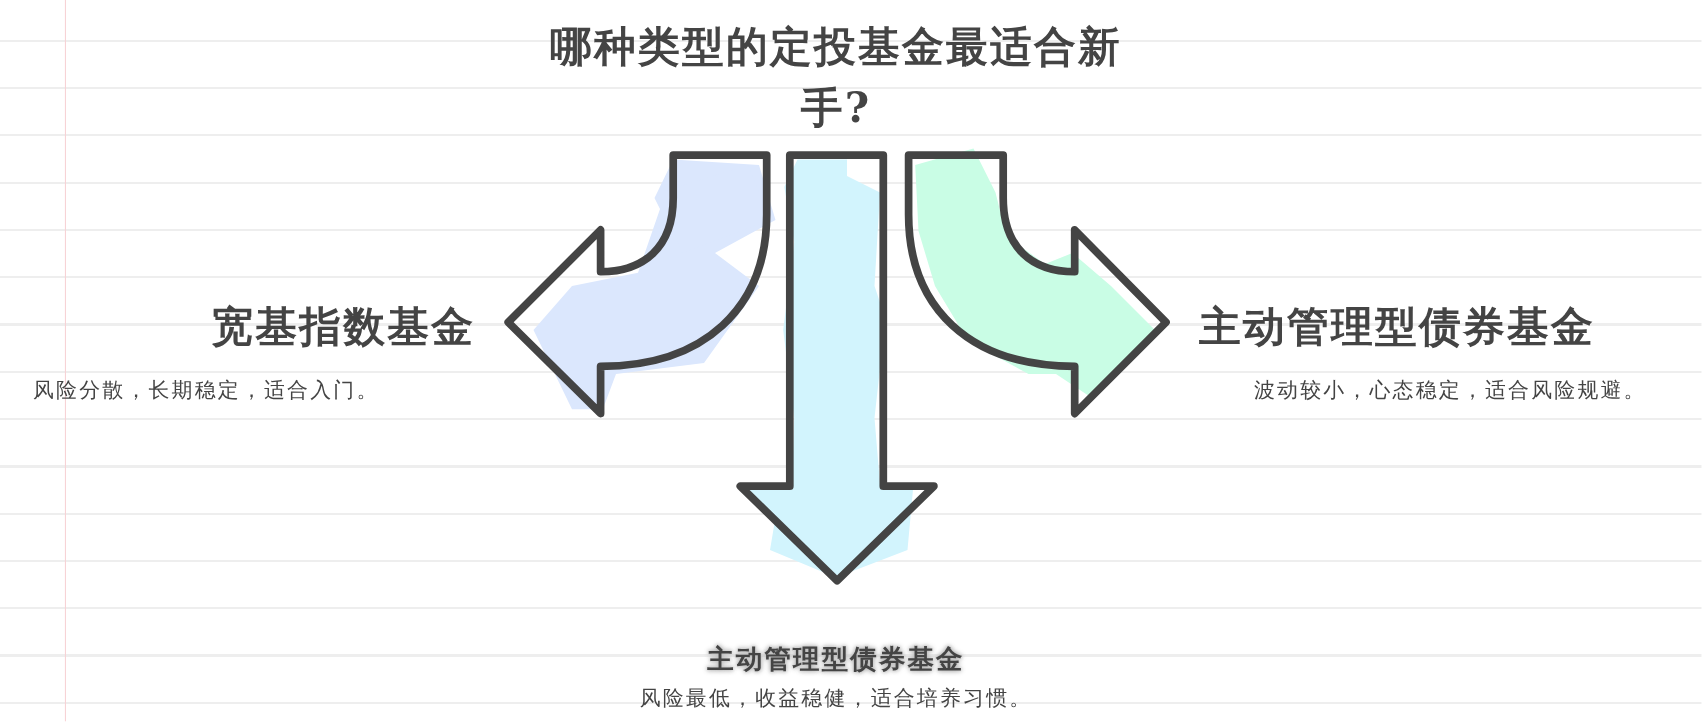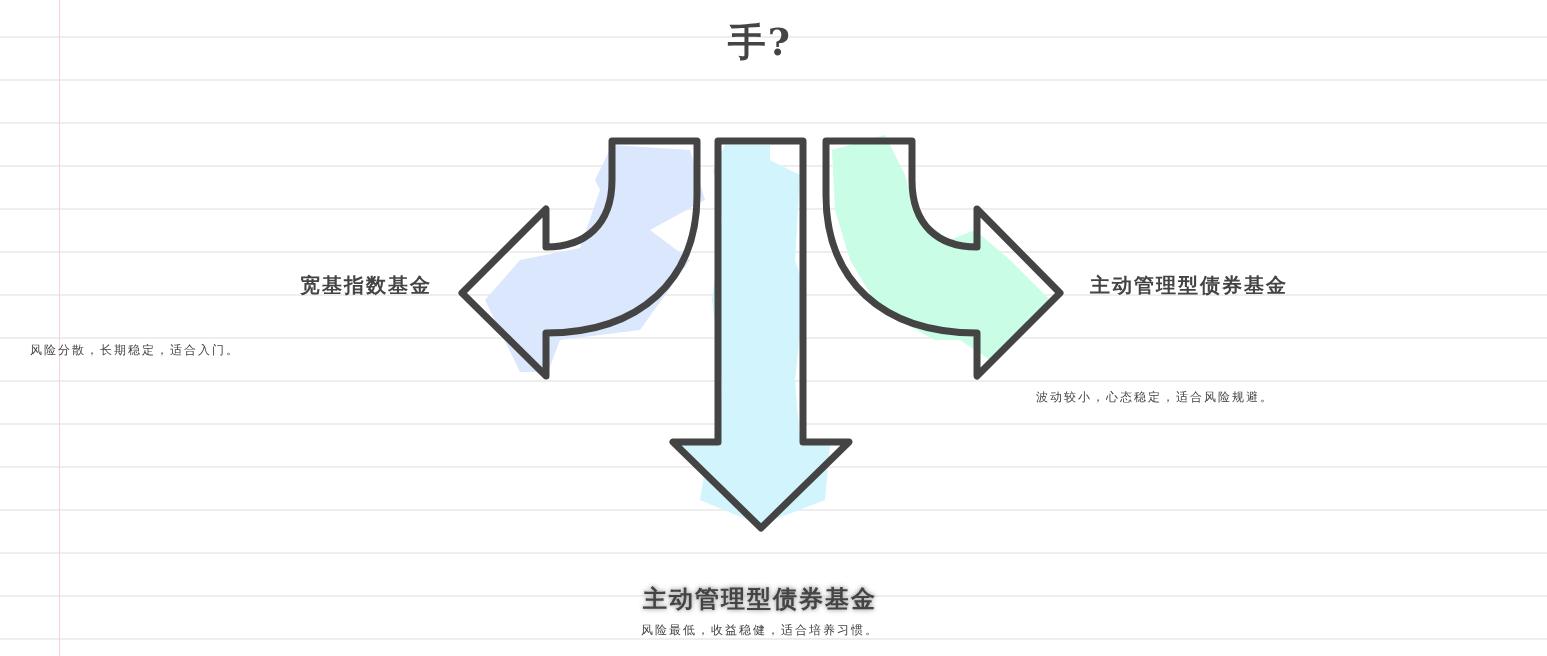--- a/index.html
+++ b/index.html
@@ -18,45 +18,46 @@
     position: absolute; left: 59px; top: 0; width: 1px; height: 656px;
     background: #f7d3d6;
   }
   .title {
     position: absolute; left: 430px; top: 14px; width: 660px;
     text-align: center; font-weight: bold; font-size: 38px; line-height: 56px;
     color: #444444; letter-spacing: 2px;
   }
   svg.arrows { position: absolute; left: 0; top: 0; }
   .label {
-    position: absolute; font-weight: bold; font-size: 20px; color: #444444;
+    position: absolute; font-weight: bold; font-size: 38px; color: #444444;
     white-space: nowrap; letter-spacing: 2px;
   }
   .desc {
-    position: absolute; font-size: 12px; color: #444444; white-space: nowrap;
+    position: absolute; font-size: 19px; color: #444444; white-space: nowrap;
     letter-spacing: 2px;
   }
   #label-left { right: calc(1547px - 432px); top: 272px; text-align: right; }
   #desc-left { left: 30px; top: 342px; }
   #label-right { left: 1090px; top: 272px; }
-  #desc-right { left: 1036px; top: 342px; margin-top: 47px; }
+  #desc-right { left: 1140px; top: 342px; }
   #label-bottom {
     left: 560px; width: 400px; top: 556px; text-align: center; font-size: 24px;
     text-shadow: 0 0 3px #bbbbbb, 0 0 5px #bbbbbb, 0 0 6px #cccccc;
     margin-top: 27px;
   }
   #desc-bottom { left: 510px; width: 500px; top: 622px; text-align: center; }
 </style>
 </head>
 <body>
 
 <div class="paper"></div>
 <div class="margin-line"></div>
 
 <div class="title">
+  <div>哪种类型的定投基金最适合新</div>
   <div>手?</div>
 </div>
 
 <svg class="arrows" width="1547" height="656" viewBox="0 0 1547 656">
 
   <g>
     <g fill="#dbe7fd">
       <polygon points="612,145 690,150 705,200 650,230 690,260 640,330 560,340 548,372 520,372 485,300 520,260 580,248 600,190 595,180"></polygon>
       <polygon points="600,175 680,150 700,200 620,230"></polygon>
     </g>

